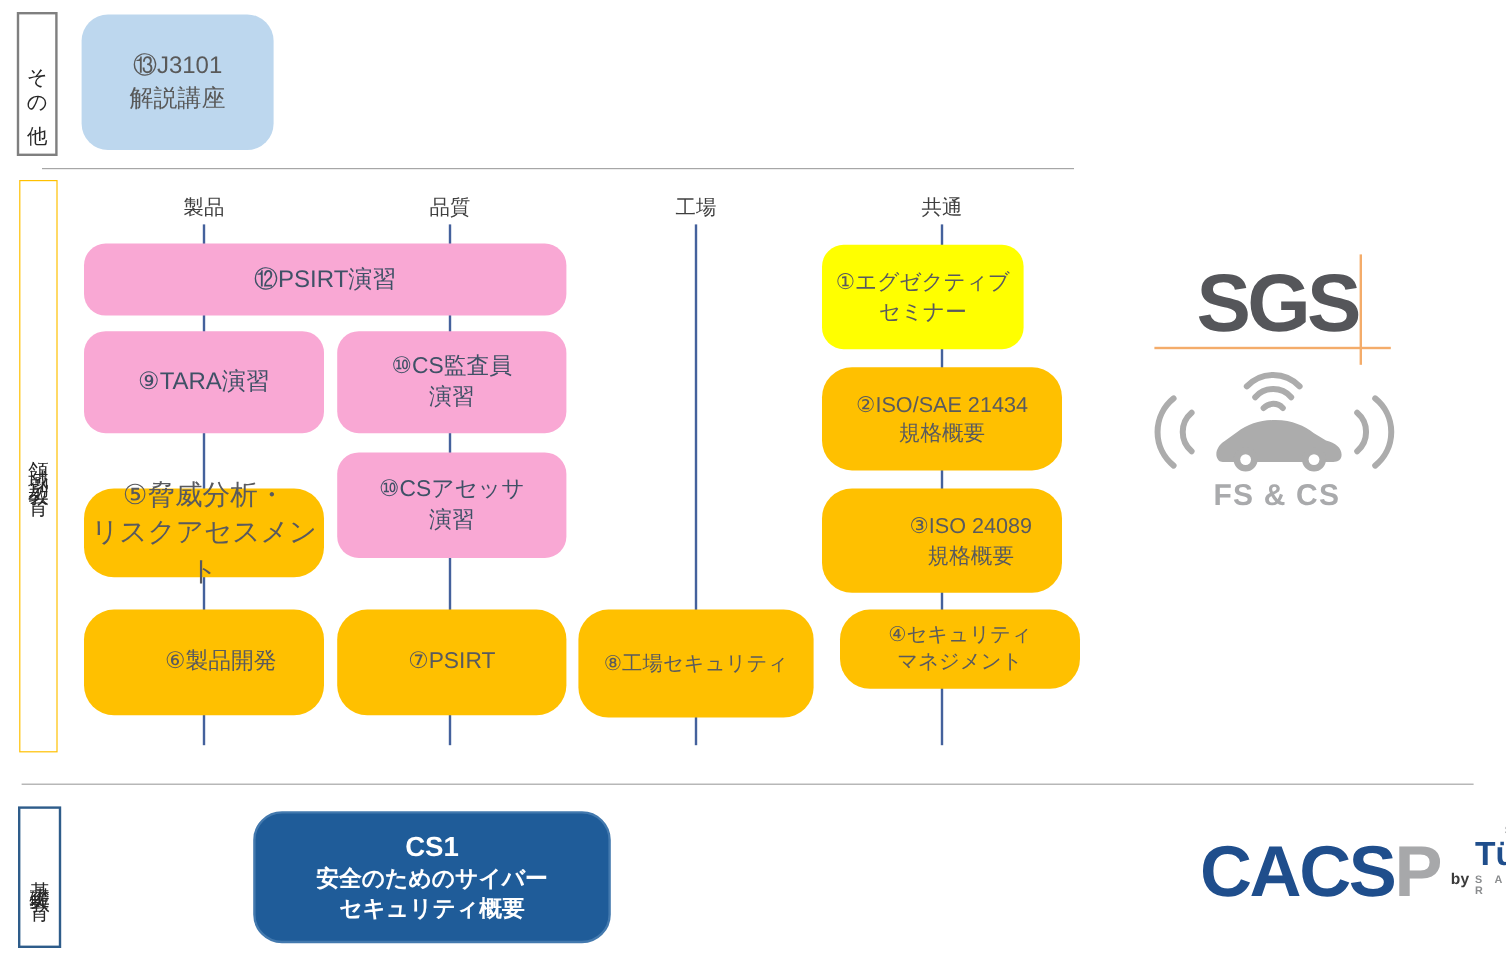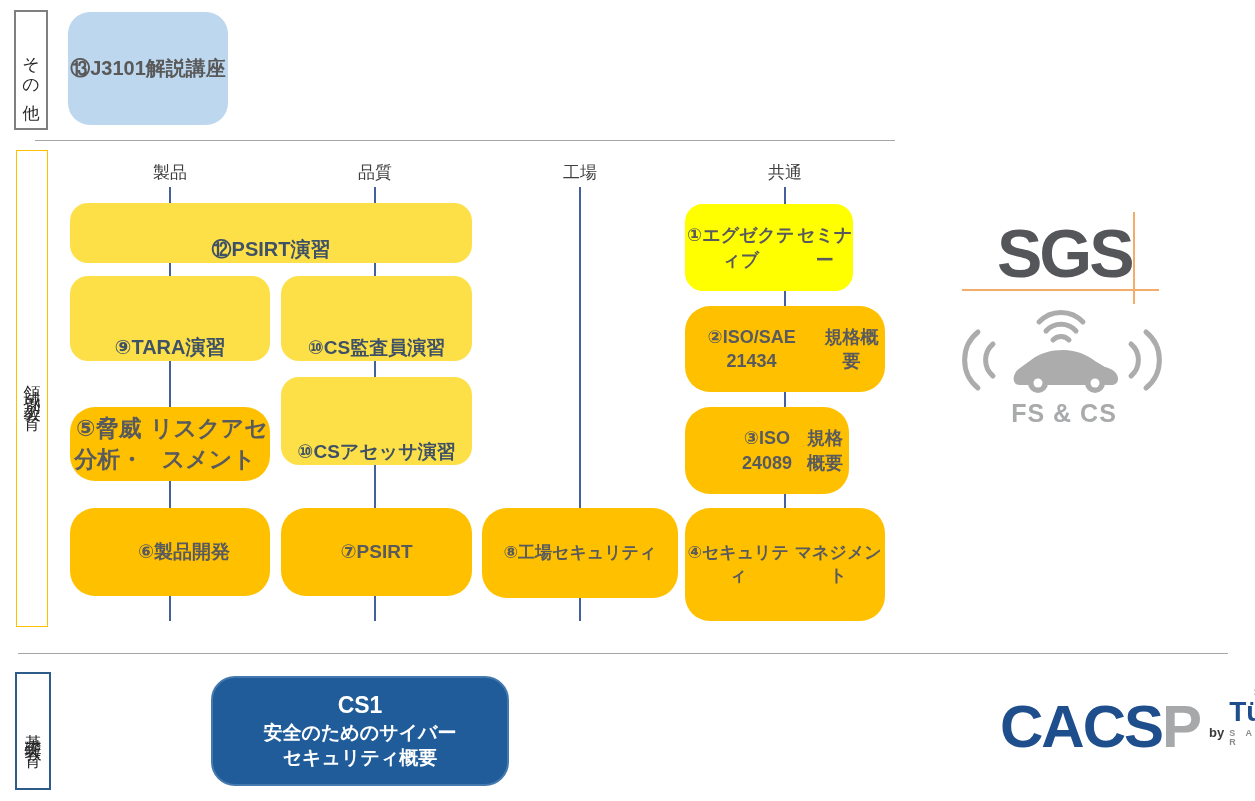--- a/index.html
+++ b/index.html
@@ -22,40 +22,40 @@
   
   .colhead { position:absolute; top:161px; width:100px; text-align:center; font-size:17px;
              color:#3F3F3F; z-index:2; }
   .ch-product { left:120px; } .ch-quality { left:325px; } .ch-factory { left:530px; } .ch-common { left:735px; }
 
   
   .vline { position:absolute; top:187px; height:434px; width:2px; background:#44619C; z-index:1; }
   .vl-product { left:169px; } .vl-quality { left:374px; } .vl-factory { left:579px; } .vl-common { left:784px; }
 
   
-  .box { position:absolute; display:flex; flex-direction:row; align-items:center; justify-content:center;
-         font-weight:bold; text-align:center; border-radius:18px; line-height:1.35; z-index:2; }
-  .cyan      { background:#fde047; color:#3F5166;align-items:flex-end; }
+  .box { position:absolute; display:flex; flex-direction:column; align-items:center; justify-content:center;
+         font-weight:normal; text-align:center; border-radius:18px; line-height:1.35; z-index:2; }
+  .cyan      { background:#f9a8d4; color:#3F5166; }
   .orange    { background:#FFC000; color:#595A5E;border-radius:25px; }
   .yellow    { background:#FFFF00; color:#595A5E; }
   .lightblue { background:#BDD7EE; color:#595959; border-radius:22px; }
 
   .b13 { left:68px;  top:12px;  width:160px; height:113px; font-size:20px; }
   .b12 { left:70px;  top:203px; width:402px; height:60px;  font-size:20px; }
   .b9  { left:70px;  top:276px; width:200px; height:85px;  font-size:20px; }
   .b10a{ left:281px; top:276px; width:191px; height:85px;  font-size:19px; }
   .b10b{ left:281px; top:377px; width:191px; height:88px;  font-size:19px; }
   .b5  { left:70px;  top:407px; width:200px; height:74px;  font-size:23px; }
   .b6  { left:70px;  top:508px; width:200px; height:88px;  font-size:19px;padding-left:28px; }
   .b7  { left:281px; top:508px; width:191px; height:88px;  font-size:19px; }
   .b8  { left:482px; top:508px; width:196px; height:90px;  font-size:17px; }
   .b1  { left:685px; top:204px; width:168px; height:87px;  font-size:18px; }
   .b2  { left:685px; top:306px; width:200px; height:86px;  font-size:18px; }
-  .b3  { left:685px; top:407px; width:164px; height:87px;  font-size:18px;padding-left:48px; }
-  .b4  { left:685px; top:508px; width:200px; height:113px;  font-size:17px; }
+  .b3  { left:685px; top:407px; width:200px; height:87px;  font-size:18px;padding-left:48px; }
+  .b4  { left:700px; top:508px; width:200px; height:66px;  font-size:17px; }
 
   
   .csbox { position:absolute; background:#1F5C99; border:2px solid #4379AE; border-radius:24px;
            color:#ffffff; display:flex; flex-direction:column; align-items:center; justify-content:center;
            font-weight:bold; text-align:center; line-height:1.3; z-index:2; }
   .cs1 { left:211px; top:676px; width:298px; height:110px; }
   .cs2 { left:488px; top:676px; width:262px; height:110px; }
   .cs-title { font-size:23px; }
   .cs-line  { font-size:19px; }
 

